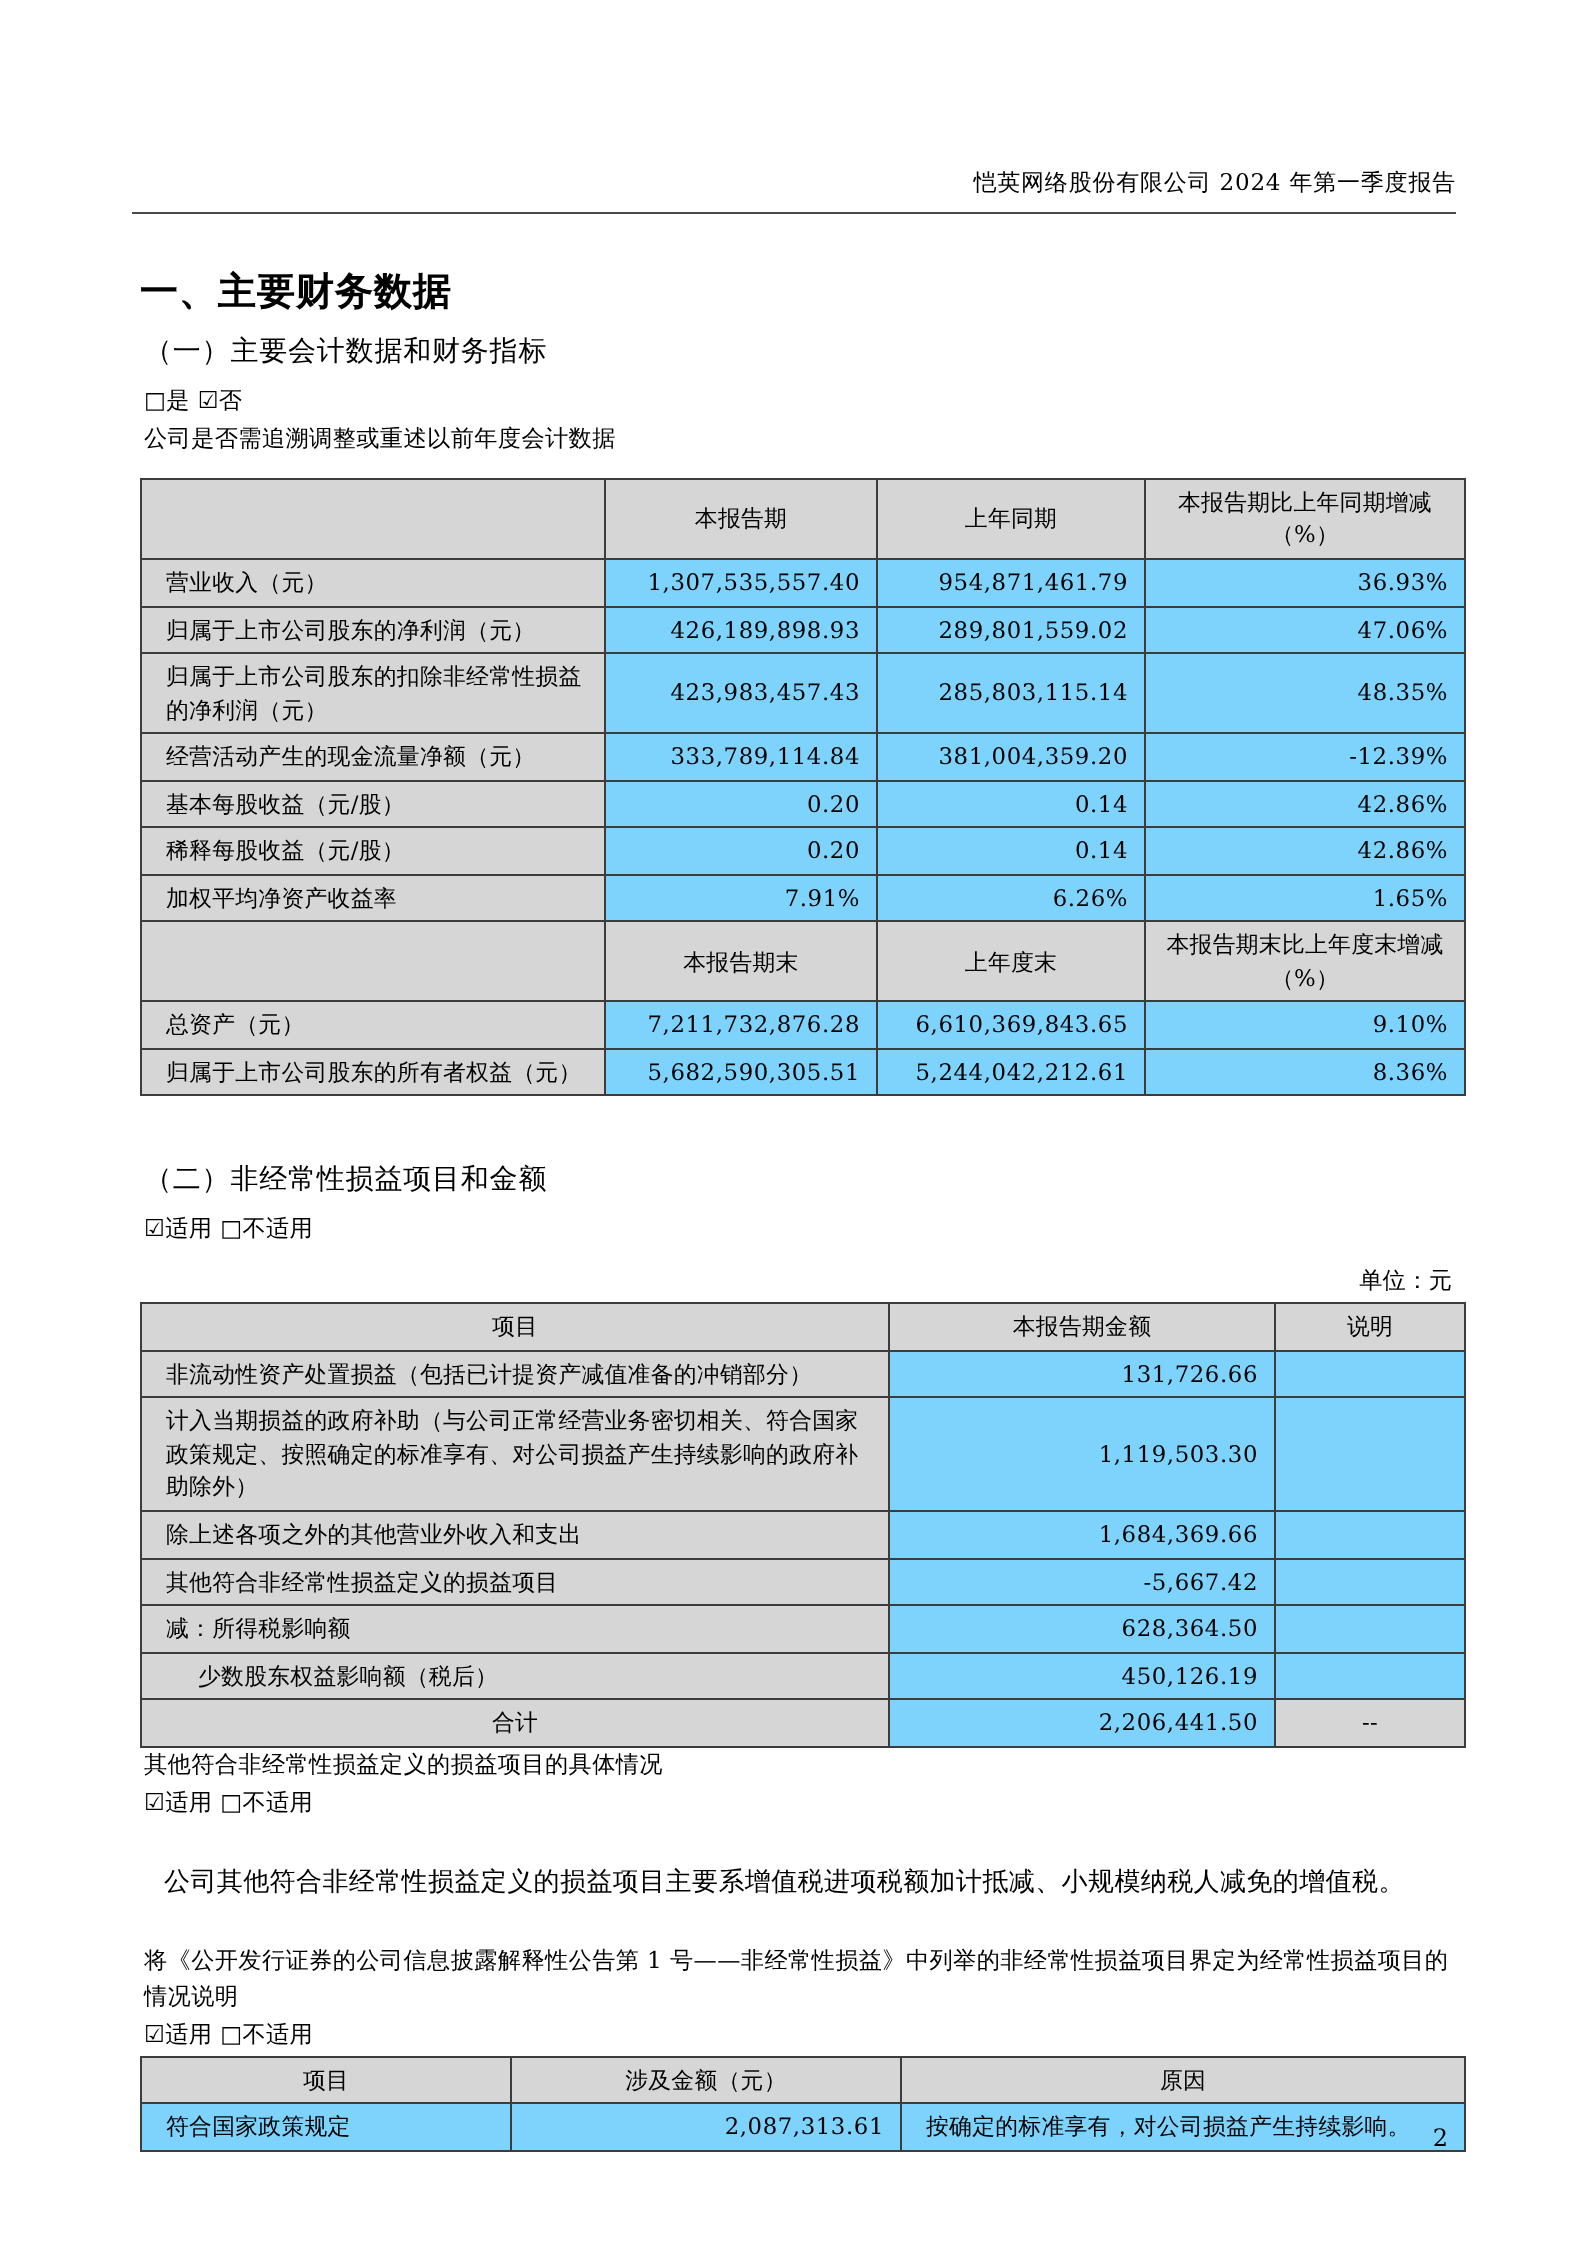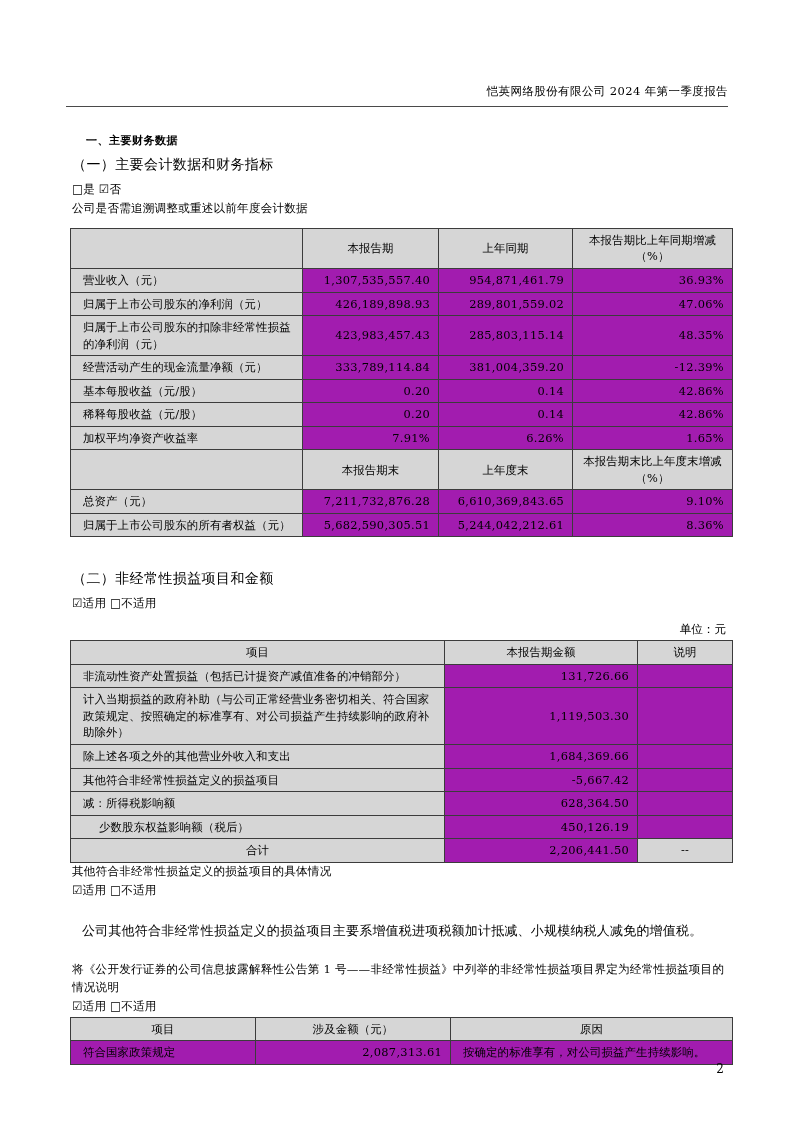--- a/index.html
+++ b/index.html
@@ -29,22 +29,22 @@
     text-align: right;
     font-size: 11.5px;
     letter-spacing: 0.4px;
     border-bottom: 1.4px solid #4a4a4a;
     padding-bottom: 7px;
   }
 
   
   .h1 {
     font-weight: bold;
-    font-size: 11px;
-    margin: 26px 0 6px 20px;
+    font-size: 19px;
+    margin: 26px 0 6px 4px;
     letter-spacing: 0.5px;
   }
   .h2 {
     font-weight: normal;
     font-size: 14px;
     margin: 8px 0 7px 6px;
     letter-spacing: 0.4px;
   }
   .para {
     font-size: 11.6px;
@@ -77,21 +77,21 @@
     border: 1px solid #3c3c3c;
     font-size: 11.4px;
     font-weight: normal;
     padding: 3px 5px;
     line-height: 1.45;
     vertical-align: middle;
     letter-spacing: 0.15px;
     word-break: break-all;
   }
   .shade { background: #d6d6d6; }
-  .white { background: #a21caf; }
+  .white { background: #7dd3fc; }
   .ctr { text-align: center; }
   .lft { text-align: left; padding-left: 12px; }
   .num {
     text-align: right;
     font-family: "DejaVu Serif", "Liberation Serif", serif;
     letter-spacing: 0.3px;
     padding-right: 8px;
   }
   .indent { padding-left: 28px; }
   .tall { height: 26px; }

